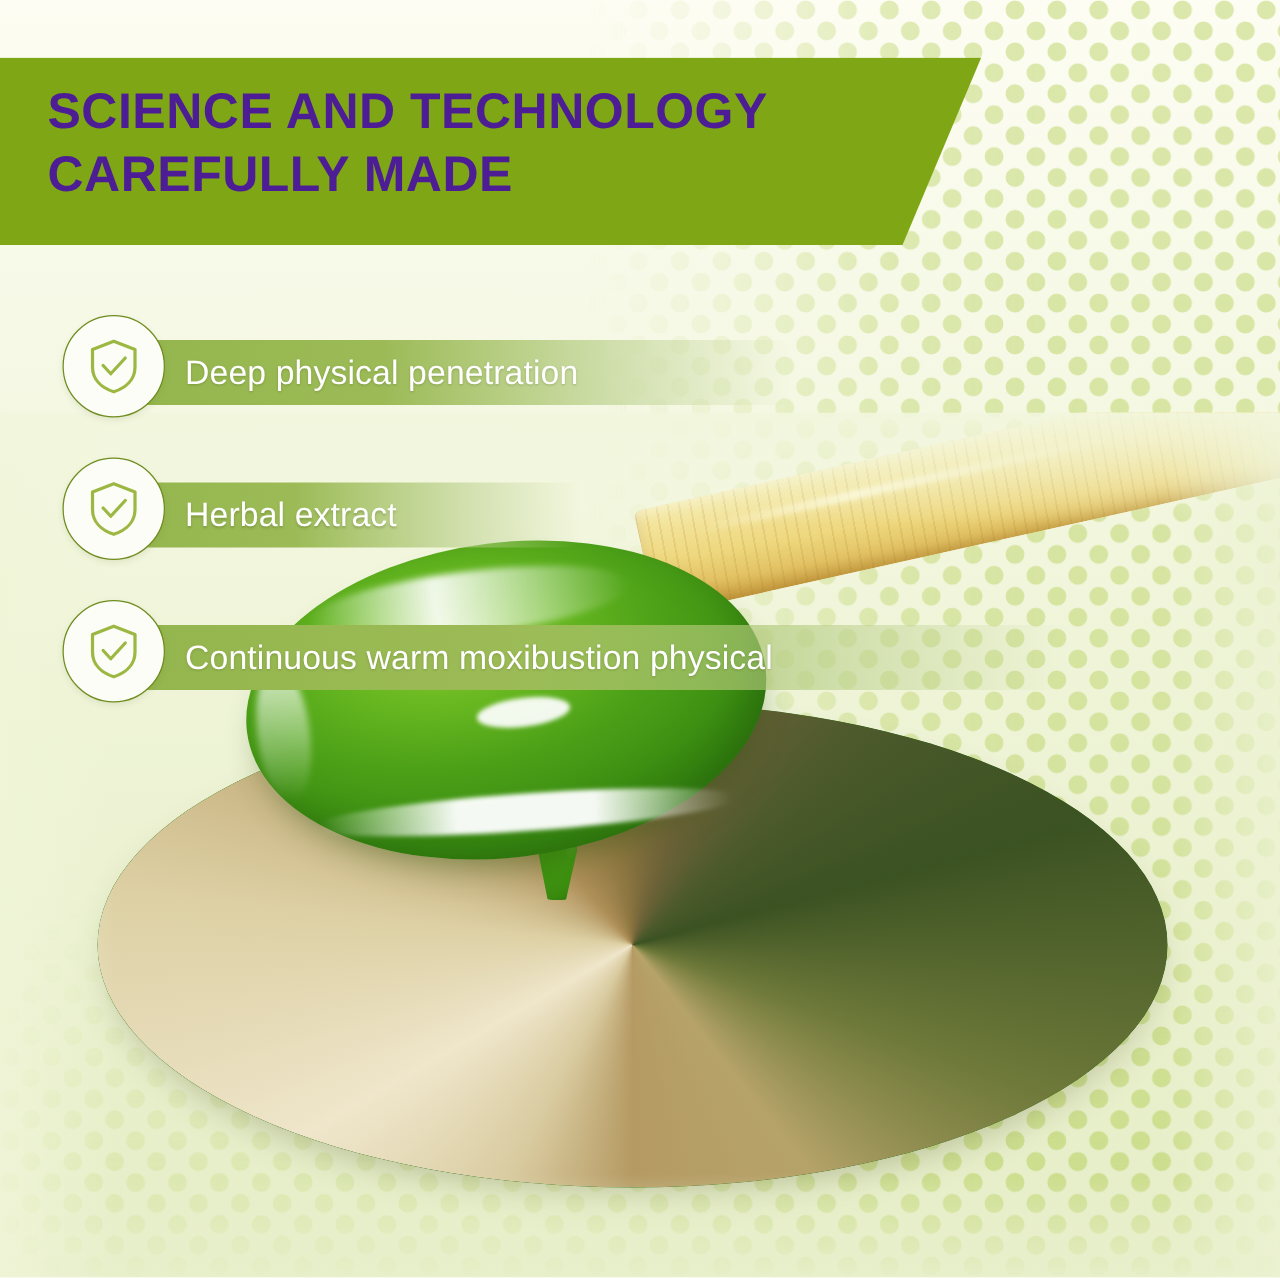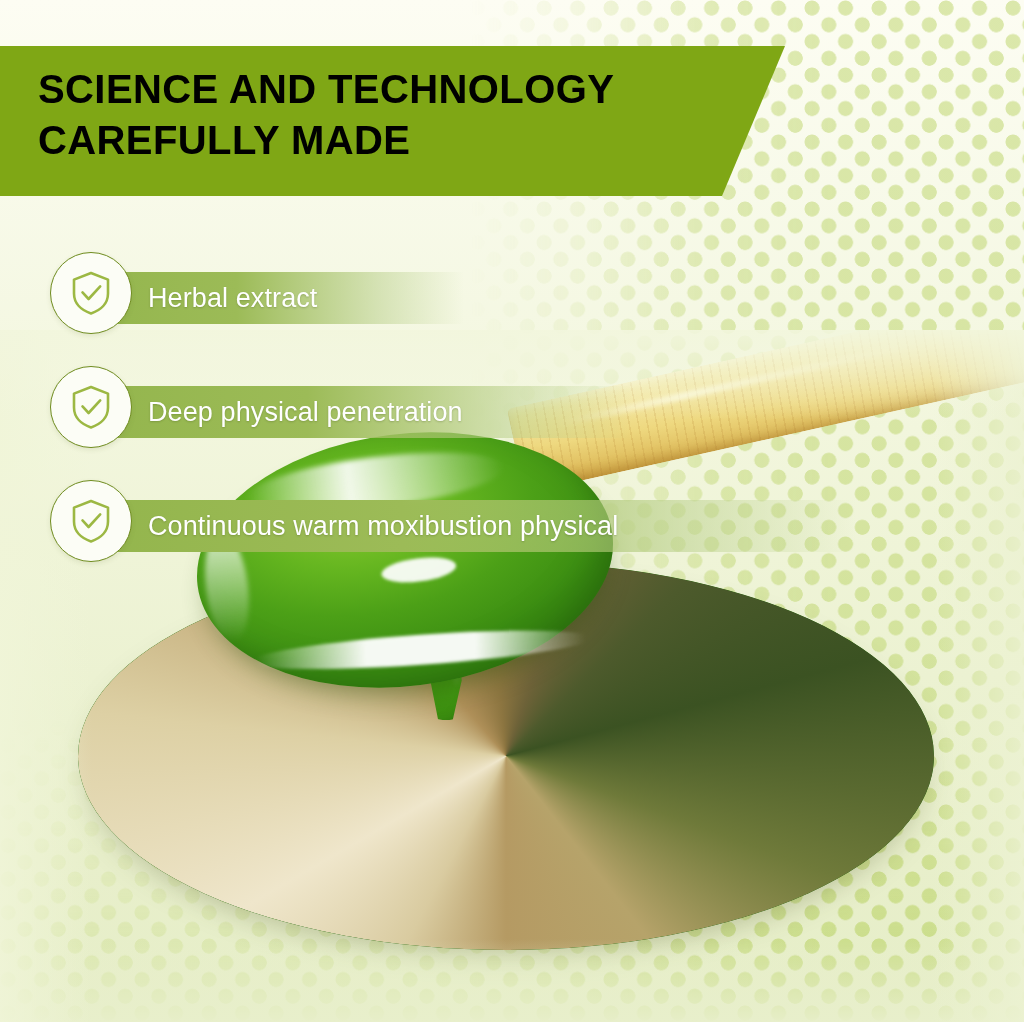--- a/index.html
+++ b/index.html
@@ -49,21 +49,21 @@
     left:-8px; top:46px;
     width:800px; height:150px;
     background:#7fa715;
     clip-path:polygon(0 0, 793px 0, 730px 150px, 0 150px);
     z-index:6;
   }
   .banner-title {
     position:absolute;
     left:46px; top:18px;
     width:720px;
-    color:#000000;
+    color:#4c1d95;
     font-size:40px;
     font-weight:bold;
     letter-spacing:.4px;
     line-height:1.28;
     text-transform:uppercase;
     white-space:pre-line;
   }
 
   
   .photo {
@@ -305,44 +305,44 @@
 
     <div class="photo-fade"></div>
   </div>
 
   <div class="banner">
     <div class="banner-title">SCIENCE AND TECHNOLOGY
 CAREFULLY MADE</div>
   </div>
 
   <div class="features">
+
+    <div class="feature">
+      <div class="feature-bar bar-w2"></div>
+      <div class="feature-icon">
+        <svg viewBox="0 0 44 46" fill="none" xmlns="http://www.w3.org/2000/svg" aria-hidden="true">
+          <path d="M22 3 L39 9.6 V23.5 C39 33.4 31.9 40.2 22 43.4 C12.1 40.2 5 33.4 5 23.5 V9.6 Z" stroke="#9cb843" stroke-width="2.6" fill="none" stroke-linejoin="round"></path>
+          <path d="M13.5 22.4 L19.6 29 L31.2 16.4" stroke="#9cb843" stroke-width="2.6" fill="none" stroke-linecap="round" stroke-linejoin="round"></path>
+        </svg>
+      </div>
+      <div class="feature-label">Deep physical penetration</div>
+    </div>
 
     <div class="feature">
       <div class="feature-bar bar-w1"></div>
       <div class="feature-icon">
         <svg viewBox="0 0 44 46" fill="none" xmlns="http://www.w3.org/2000/svg" aria-hidden="true">
           <path d="M22 3 L39 9.6 V23.5 C39 33.4 31.9 40.2 22 43.4 C12.1 40.2 5 33.4 5 23.5 V9.6 Z" stroke="#9cb843" stroke-width="2.6" fill="none" stroke-linejoin="round"></path>
           <path d="M13.5 22.4 L19.6 29 L31.2 16.4" stroke="#9cb843" stroke-width="2.6" fill="none" stroke-linecap="round" stroke-linejoin="round"></path>
         </svg>
       </div>
       <div class="feature-label">Herbal extract</div>
     </div>
 
     <div class="feature">
-      <div class="feature-bar bar-w2"></div>
-      <div class="feature-icon">
-        <svg viewBox="0 0 44 46" fill="none" xmlns="http://www.w3.org/2000/svg" aria-hidden="true">
-          <path d="M22 3 L39 9.6 V23.5 C39 33.4 31.9 40.2 22 43.4 C12.1 40.2 5 33.4 5 23.5 V9.6 Z" stroke="#9cb843" stroke-width="2.6" fill="none" stroke-linejoin="round"></path>
-          <path d="M13.5 22.4 L19.6 29 L31.2 16.4" stroke="#9cb843" stroke-width="2.6" fill="none" stroke-linecap="round" stroke-linejoin="round"></path>
-        </svg>
-      </div>
-      <div class="feature-label">Deep physical penetration</div>
-    </div>
-
-    <div class="feature">
       <div class="feature-bar bar-w3"></div>
       <div class="feature-icon">
         <svg viewBox="0 0 44 46" fill="none" xmlns="http://www.w3.org/2000/svg" aria-hidden="true">
           <path d="M22 3 L39 9.6 V23.5 C39 33.4 31.9 40.2 22 43.4 C12.1 40.2 5 33.4 5 23.5 V9.6 Z" stroke="#9cb843" stroke-width="2.6" fill="none" stroke-linejoin="round"></path>
           <path d="M13.5 22.4 L19.6 29 L31.2 16.4" stroke="#9cb843" stroke-width="2.6" fill="none" stroke-linecap="round" stroke-linejoin="round"></path>
         </svg>
       </div>
       <div class="feature-label">Continuous warm moxibustion physical</div>
     </div>
 

